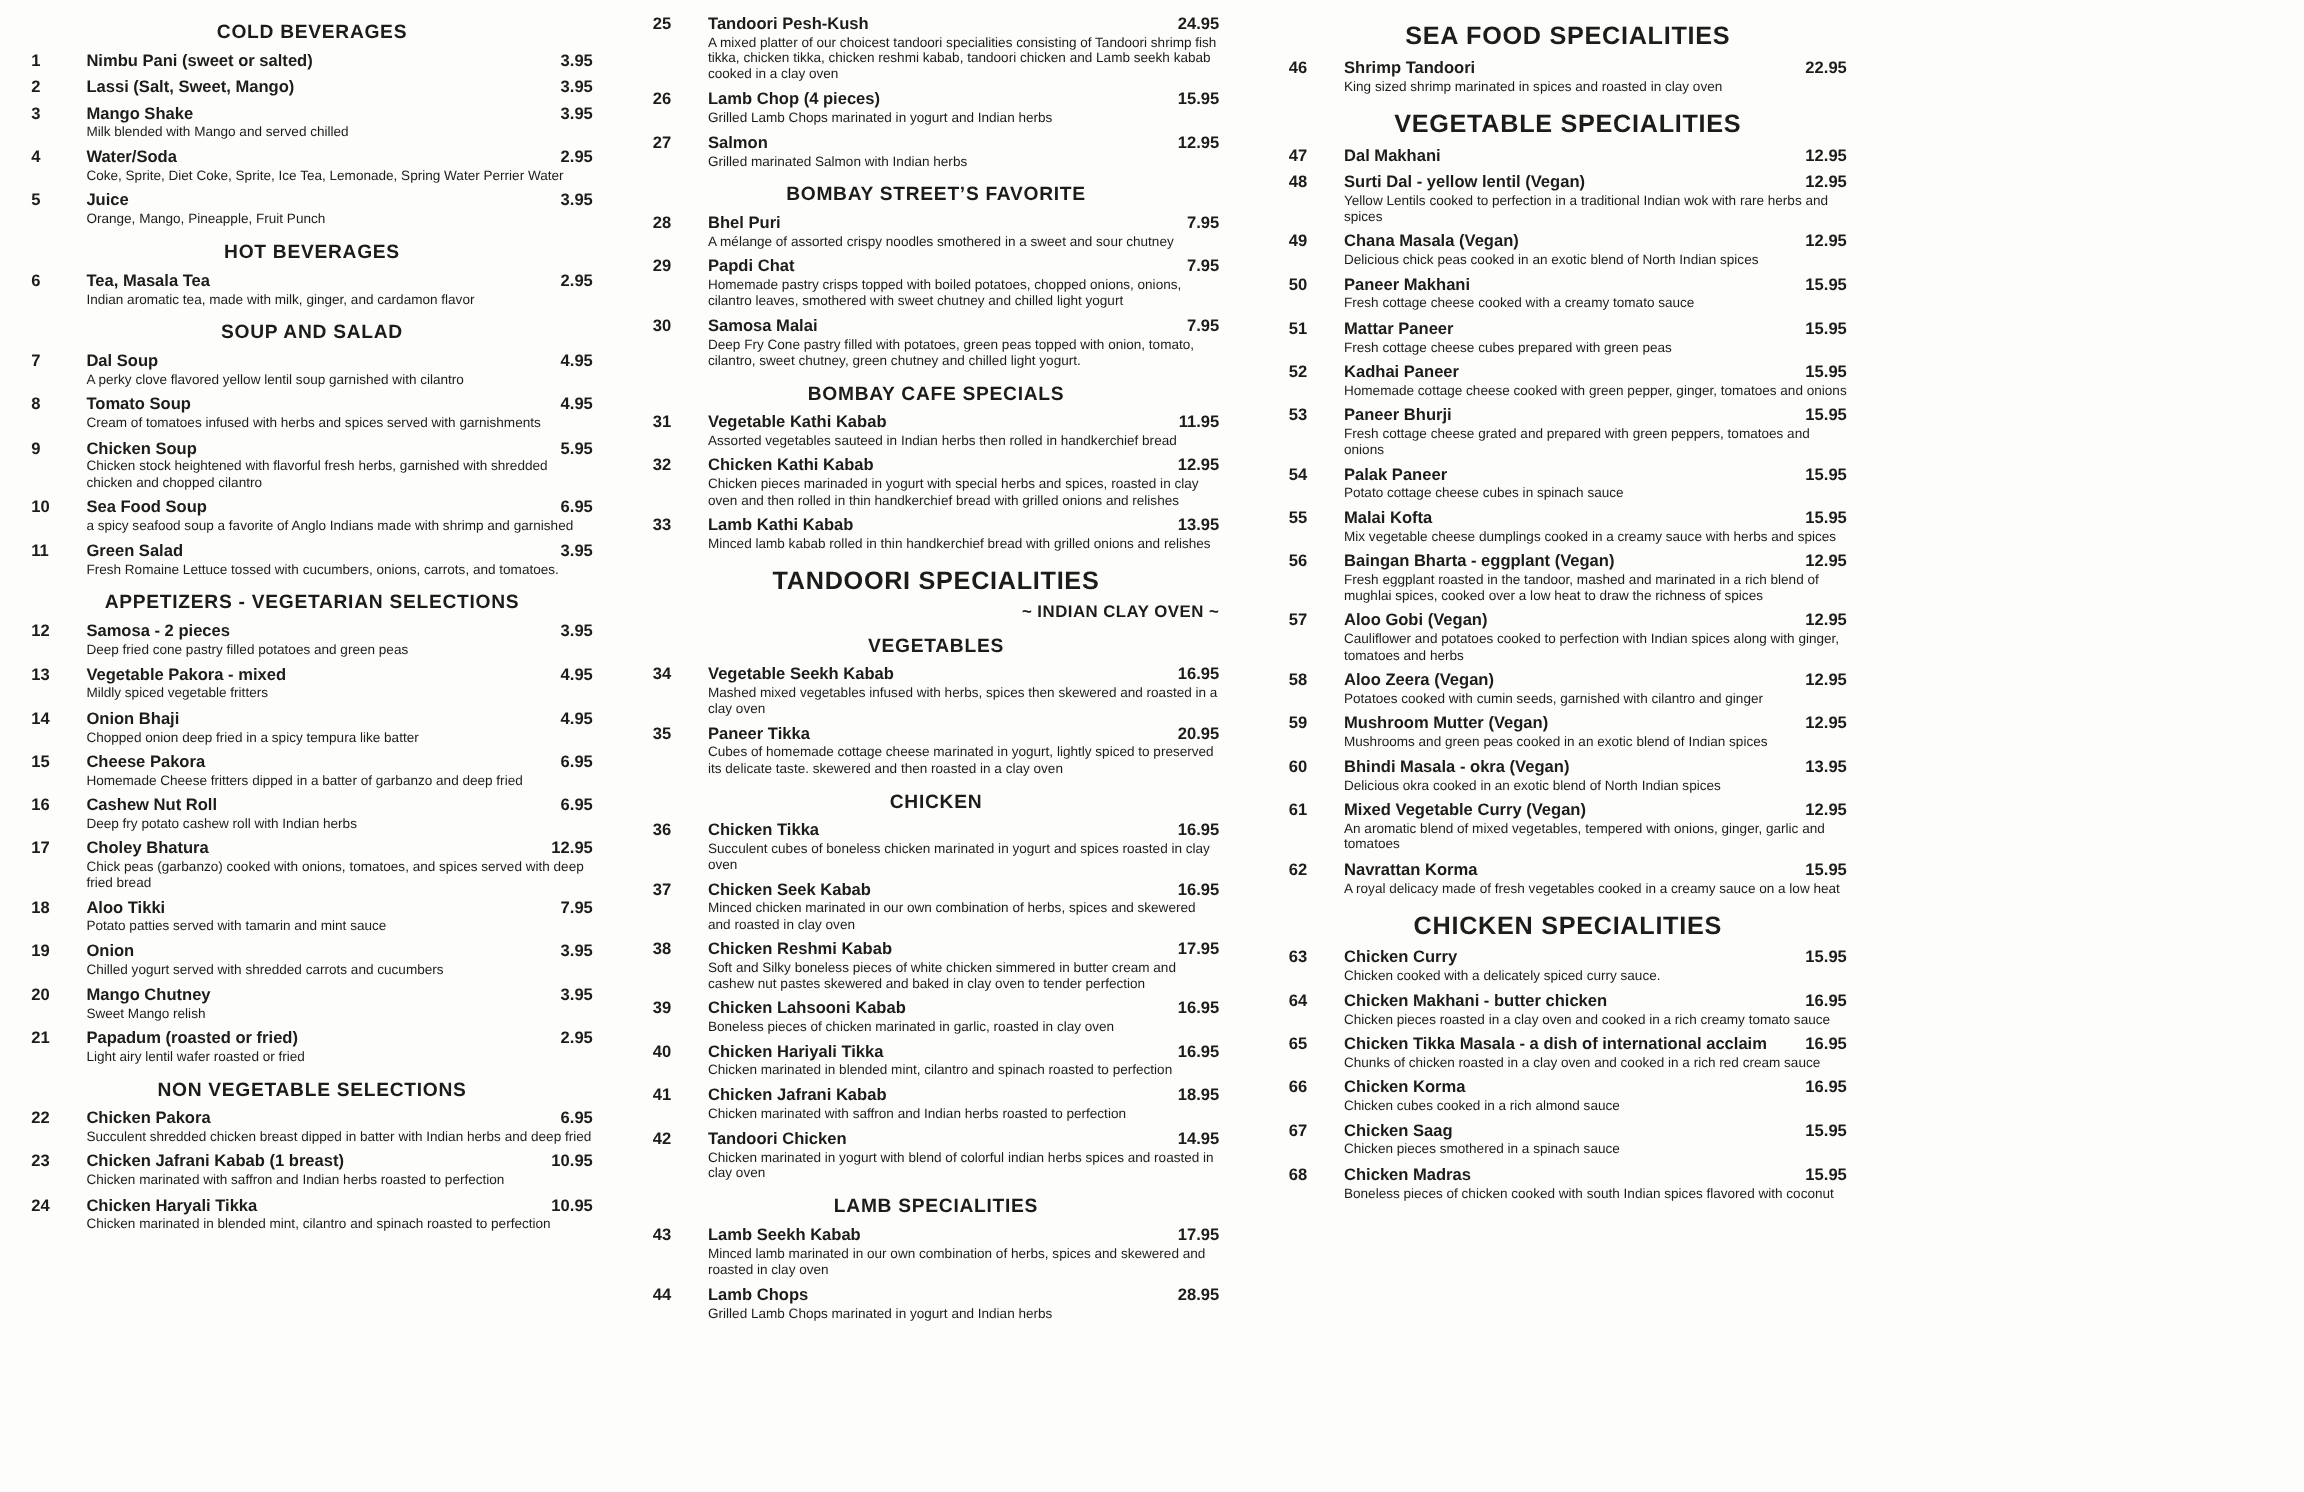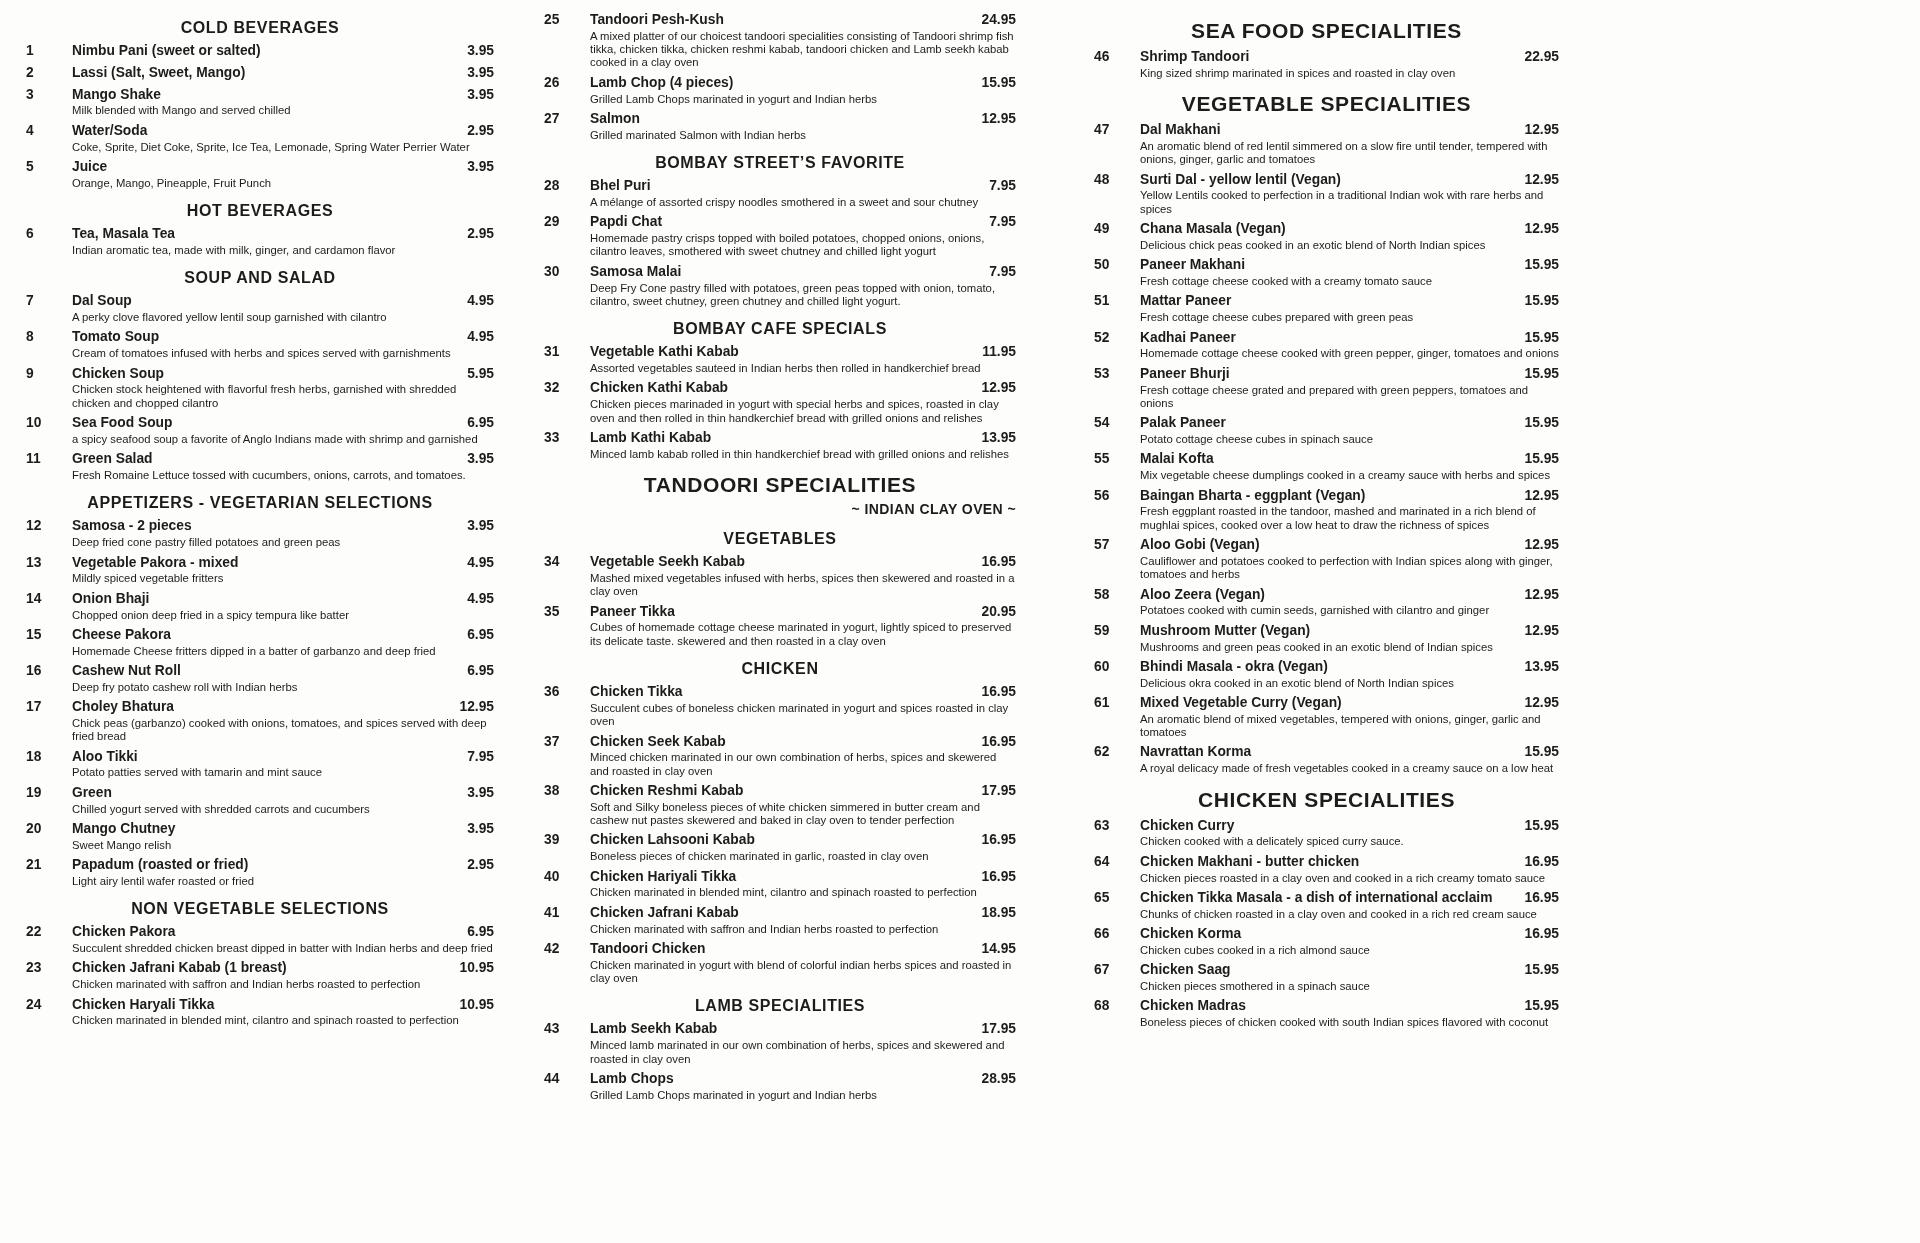--- a/index.html
+++ b/index.html
@@ -17,21 +17,21 @@
   .menu {
     display: flex;
     box-sizing: border-box;
     padding: 12px 0 0 26px;
   }
   .col {
     display: flex;
     flex-direction: column;
   }
   .col1 { width: 468px; margin-right: 50px; }
-  .col2 { width: 472px; margin-right: 78px; }
+  .col2 { width: 472px; margin-right: 58px; }
   .col3 { width: 465px; }
 
   .section-title {
     text-align: center;
     font-weight: bold;
     font-size: 16px;
     letter-spacing: 0.6px;
     margin: 7px 0 6px 0;
   }
   .section-title.large {
@@ -239,21 +239,21 @@
     <div class="item-head">
       <span class="item-num">18</span>
       <span class="item-name">Aloo Tikki</span>
       <span class="item-price">7.95</span>
     </div>
     <div class="item-desc">Potato patties served with tamarin and mint sauce</div>
   </div>
           <div class="item">
     <div class="item-head">
       <span class="item-num">19</span>
-      <span class="item-name">Green</span>
+      <span class="item-name">Onion</span>
       <span class="item-price">3.95</span>
     </div>
     <div class="item-desc">Chilled yogurt served with shredded carrots and cucumbers</div>
   </div>
           <div class="item">
     <div class="item-head">
       <span class="item-num">20</span>
       <span class="item-name">Mango Chutney</span>
       <span class="item-price">3.95</span>
     </div>
@@ -520,21 +520,20 @@
       <div class="section">
     <div class="section-title large">VEGETABLE SPECIALITIES</div>
 
     <div class="section-items">
           <div class="item">
     <div class="item-head">
       <span class="item-num">47</span>
       <span class="item-name">Dal Makhani</span>
       <span class="item-price">12.95</span>
     </div>
-    <div class="item-desc">An aromatic blend of red lentil simmered on a slow fire until tender, tempered with onions, ginger, garlic and tomatoes</div>
   </div>
           <div class="item">
     <div class="item-head">
       <span class="item-num">48</span>
       <span class="item-name">Surti Dal - yellow lentil (Vegan)</span>
       <span class="item-price">12.95</span>
     </div>
     <div class="item-desc">Yellow Lentils cooked to perfection in a traditional Indian wok with rare herbs and spices</div>
   </div>
           <div class="item">

